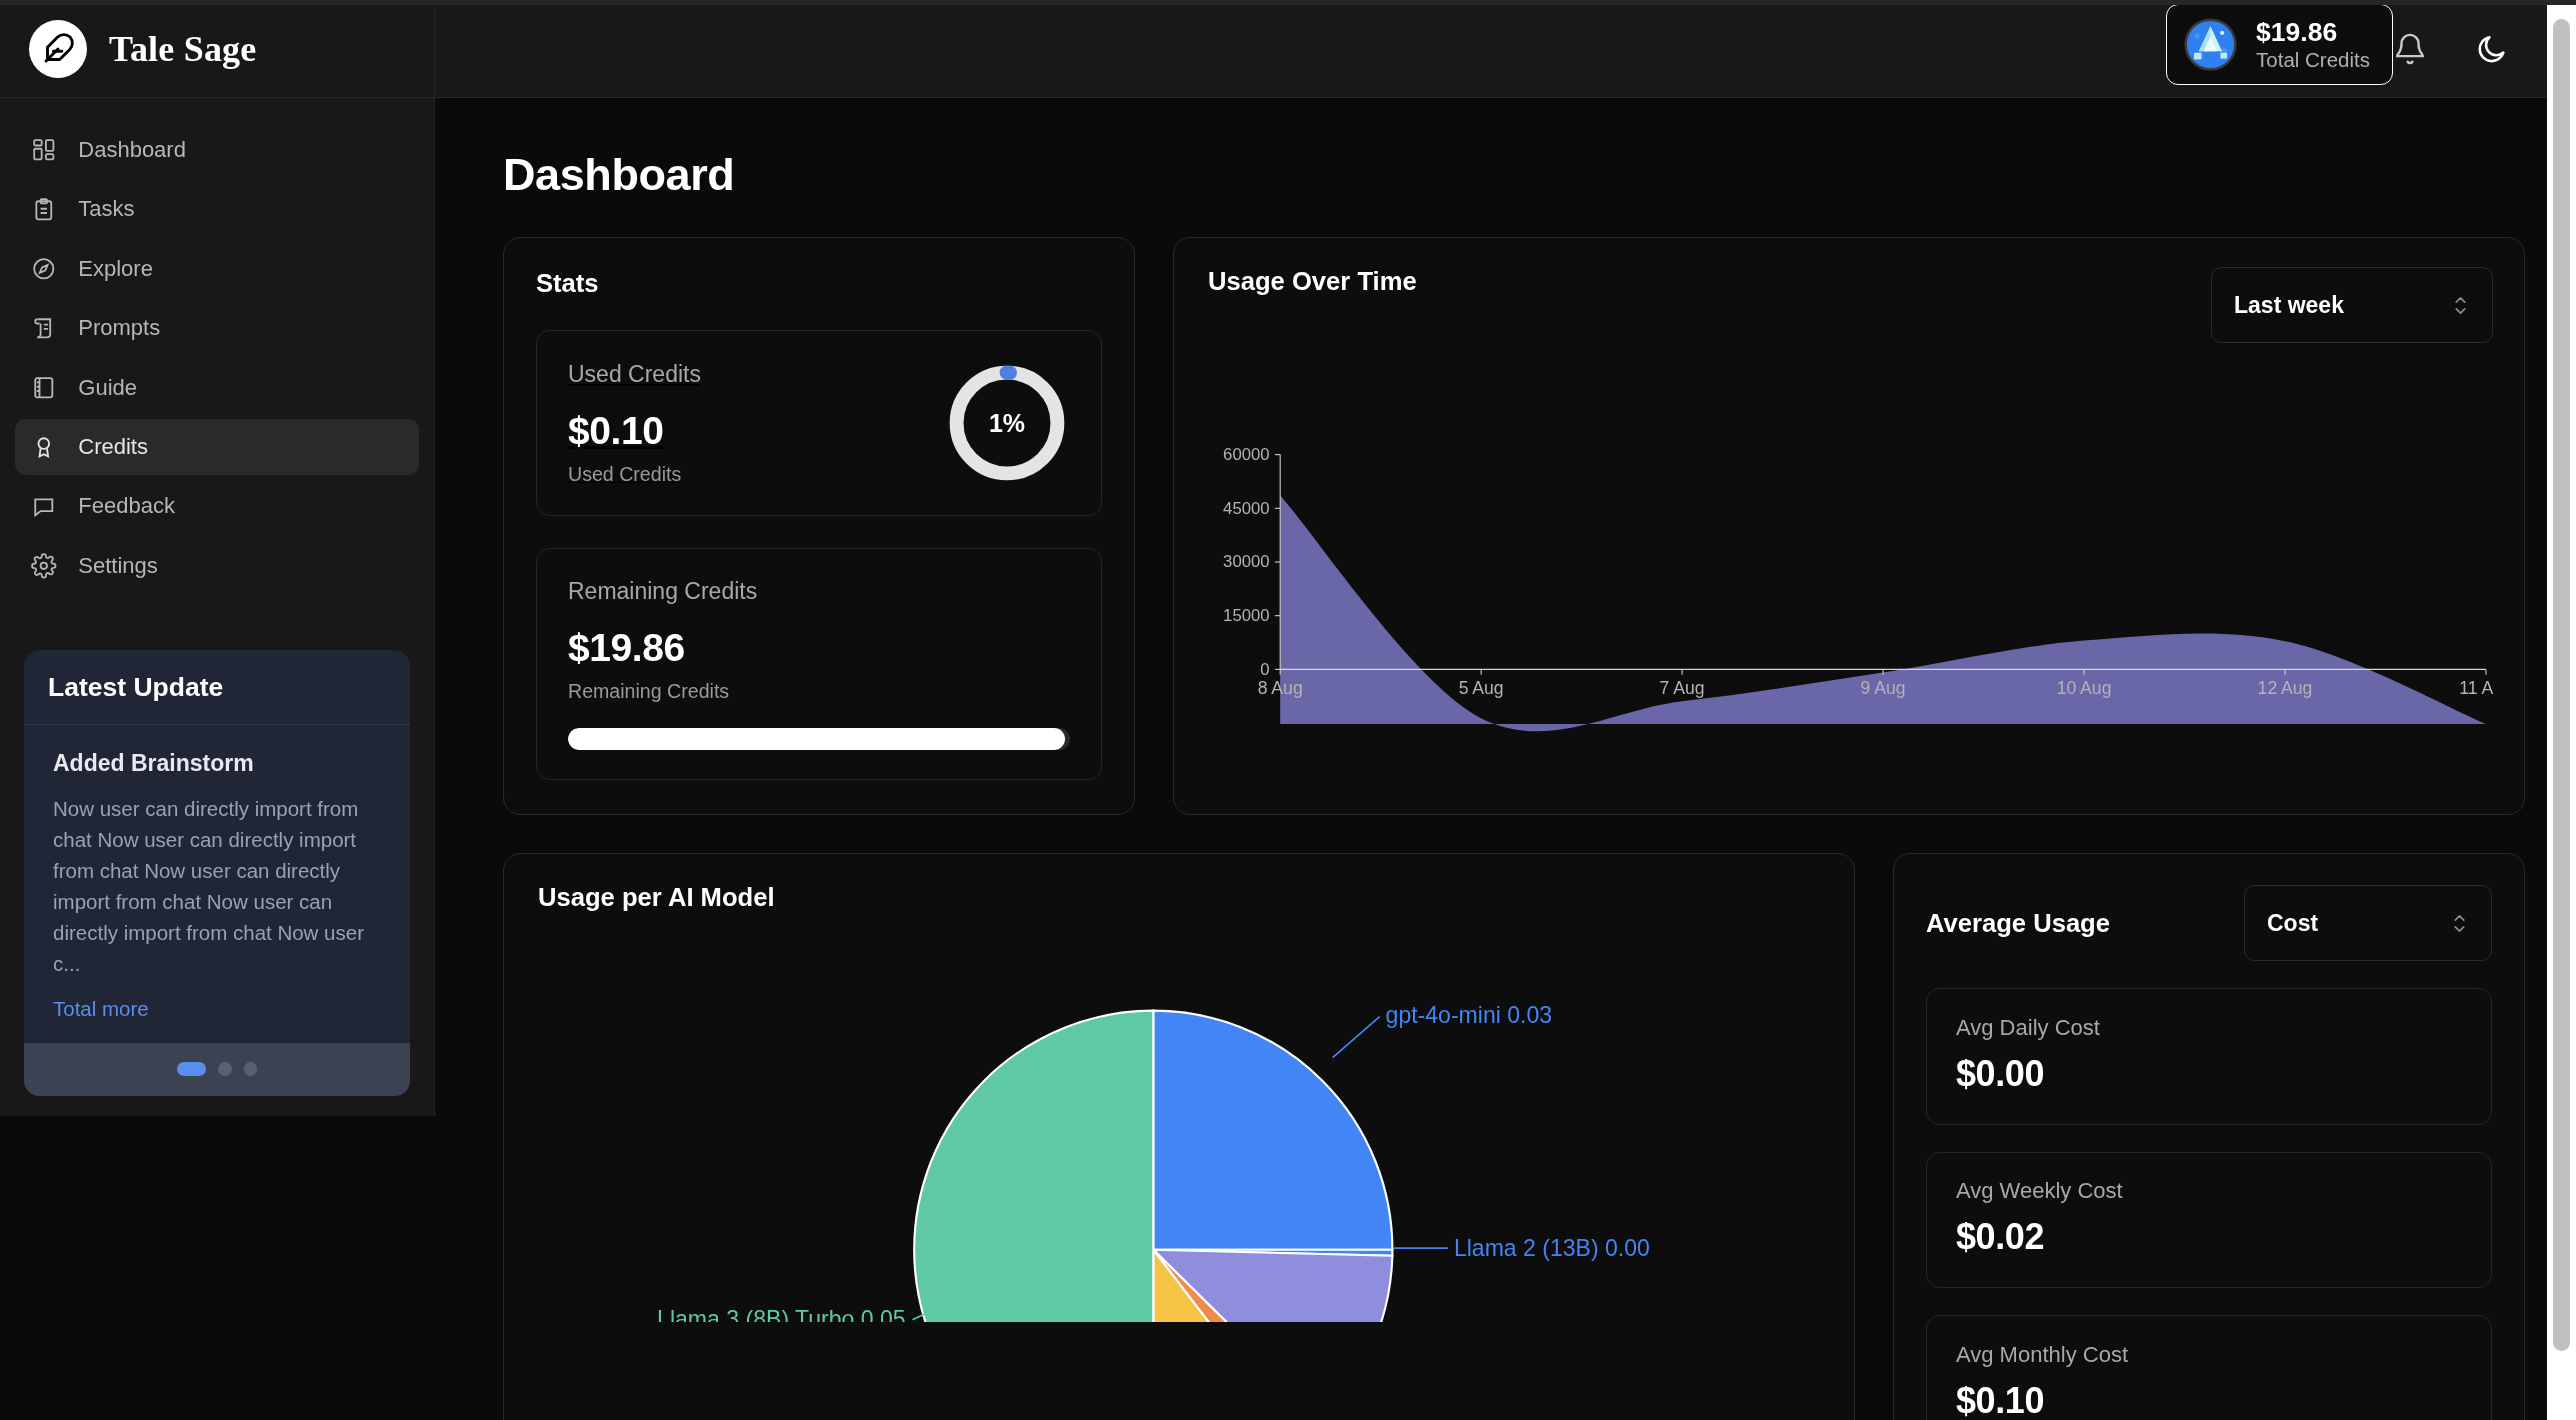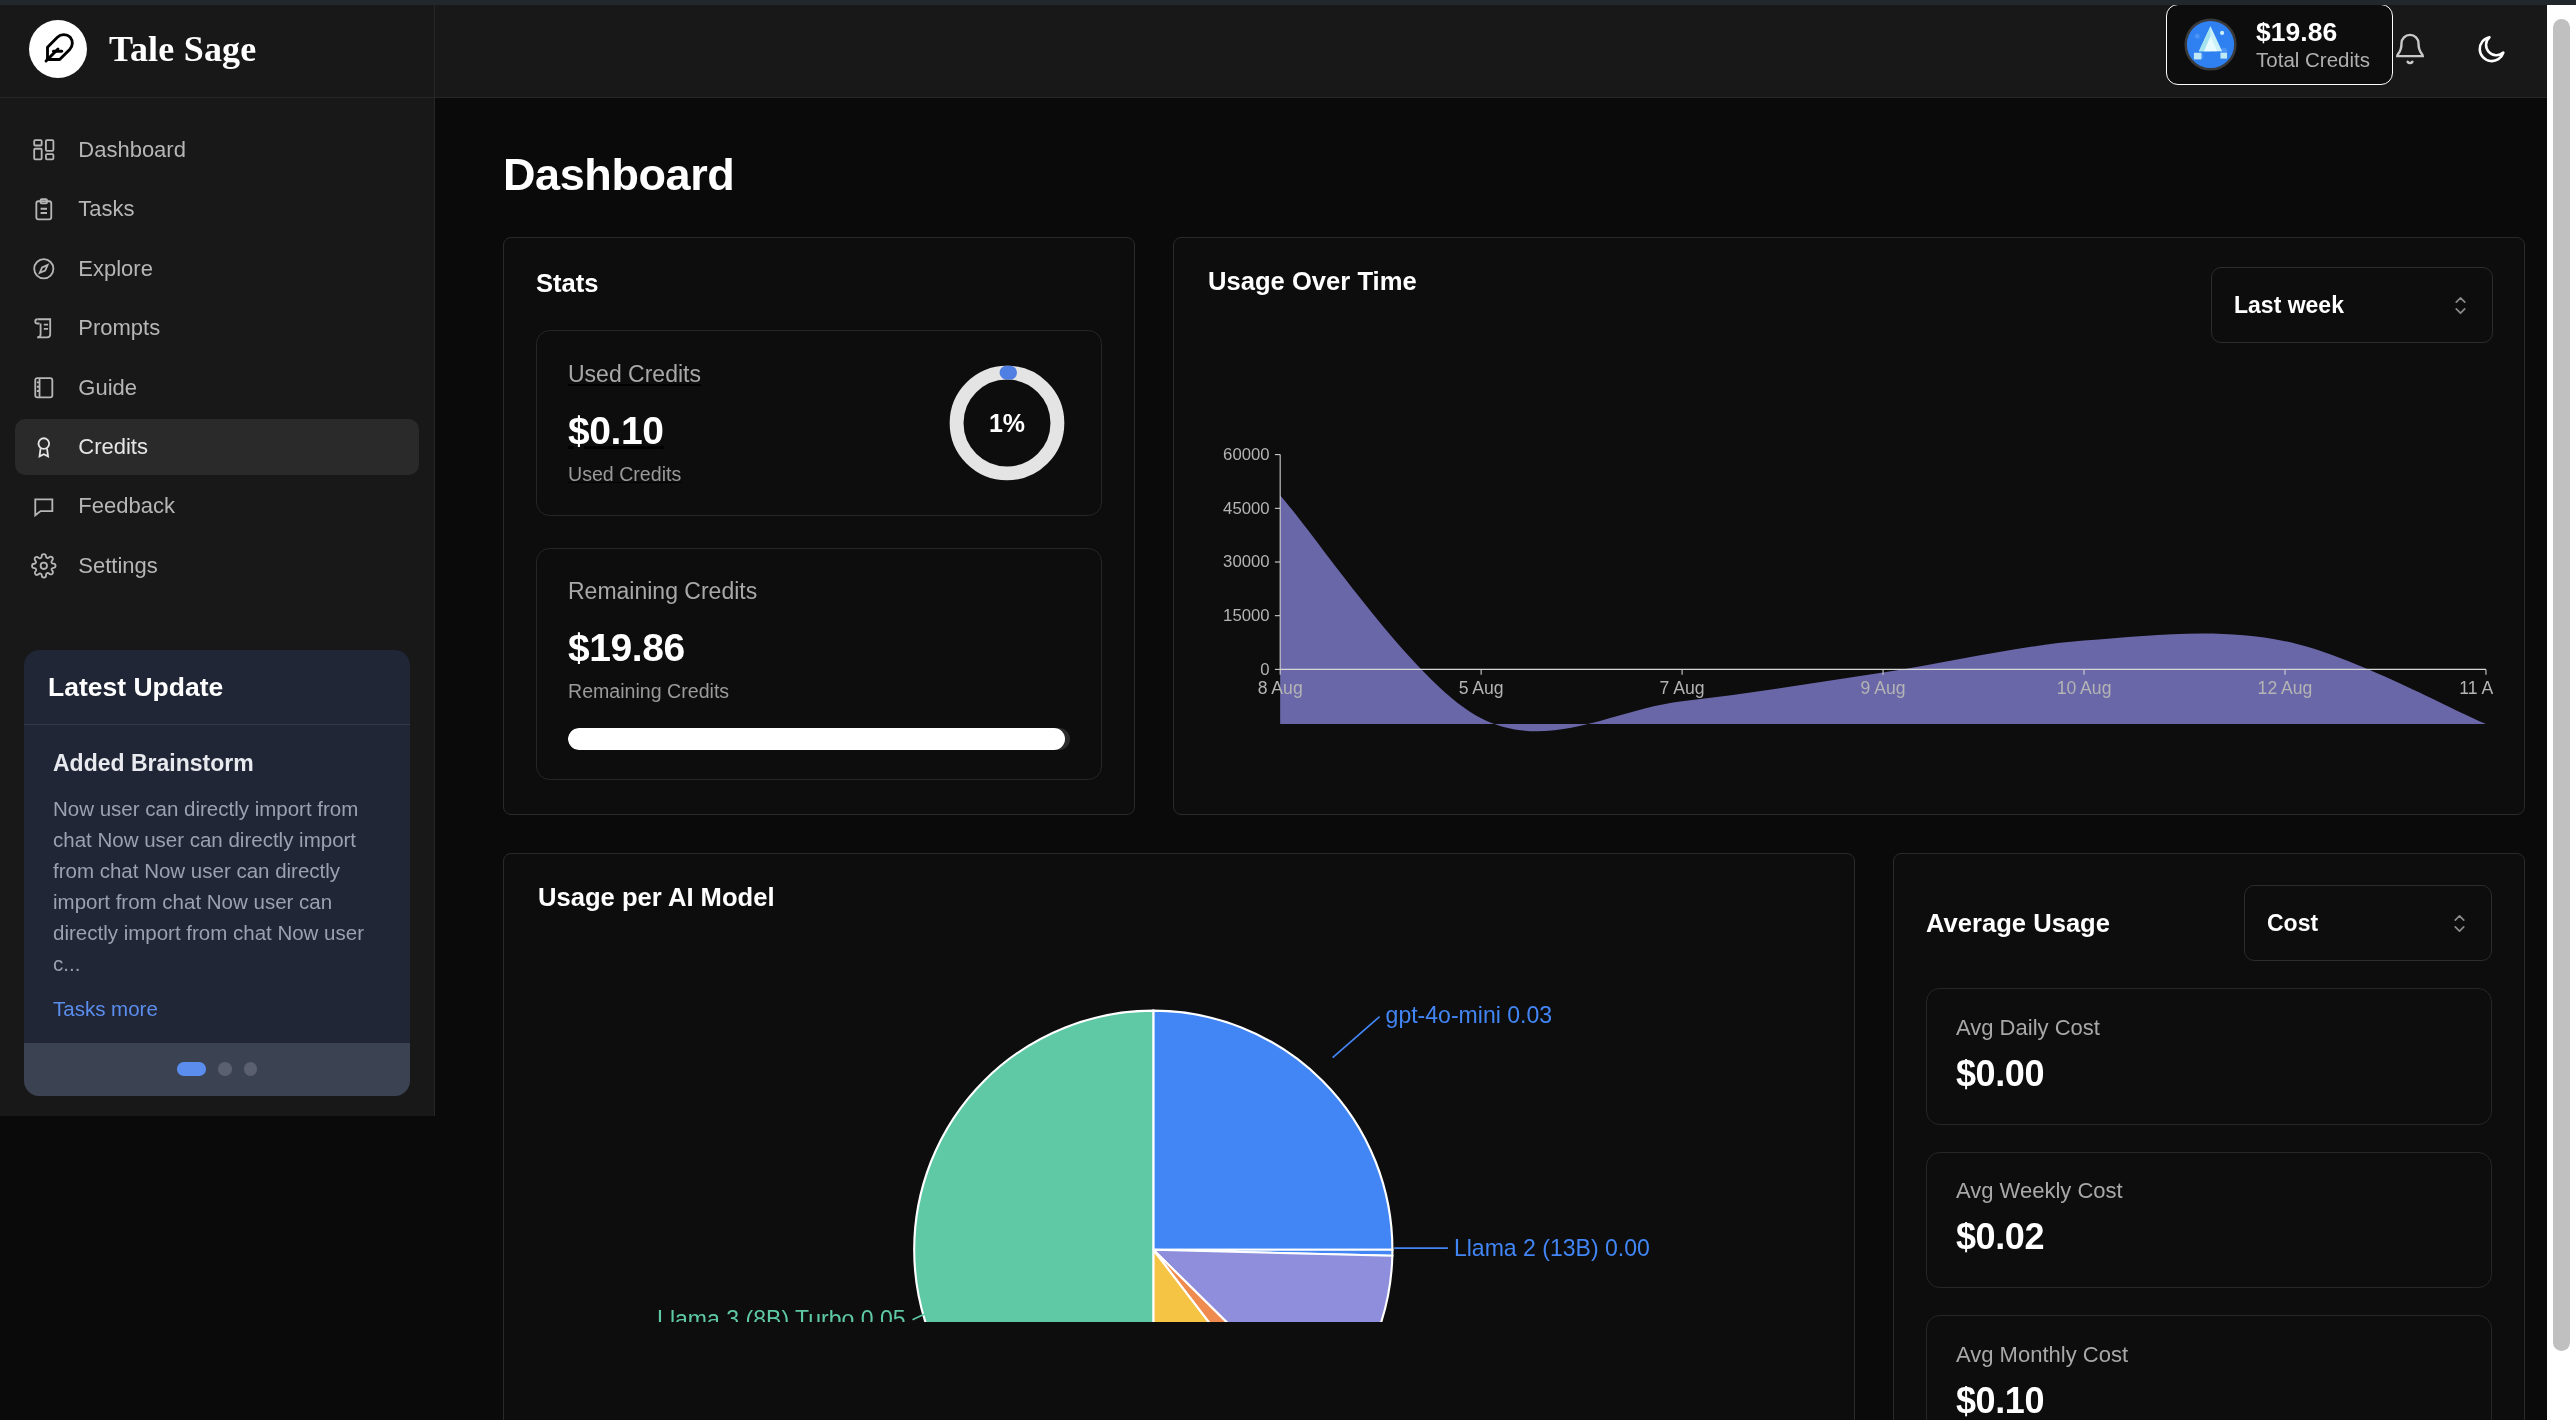--- a/index.html
+++ b/index.html
@@ -95,21 +95,21 @@
   .credits-amt { font-size: 26.5px; font-weight: 700; color: #ffffff; line-height: 1.15; }
   .credits-lbl { font-size: 20.5px; color: #b0b0b0; line-height: 1.2; }
   .icon-btn { width: 48px; height: 48px; display: flex; align-items: center; justify-content: center; cursor: pointer; color: #c9c9c9; }
   .icon-btn svg { width: 34px; height: 34px; }
 
   .content { flex: 1; overflow: hidden; padding: 39px 51px 0 68px; position: relative; }
   .page-title { font-size: 45px; font-weight: 700; color: #ffffff; margin-bottom: 36px; letter-spacing: -0.4px; }
 
   .row { display: flex; gap: 38px; margin-bottom: 38px; }
 
-  .card { background: #0d0d0d; border: 0.9px solid #2a2a2a; border-radius: 8px; }
+  .card { background: #0d0d0d; border: 0.9px solid #2a2a2a; border-radius: 17px; }
   .card-title { font-size: 25.6px; font-weight: 700; color: #ffffff; }
 
   
   .stats-card { width: 632px; flex: 0 0 632px; padding: 31px 32px 34px 32px; }
   .stat-box { border: 0.9px solid #262626; border-radius: 13.7px; padding: 29px 31px; margin-top: 32px; }
   .stat-inner { display: flex; align-items: flex-end; justify-content: space-between; gap: 17px; text-decoration: underline; }
   .stat-label { font-size: 23px; color: #a8a8a8; }
   .stat-value { font-size: 39px; font-weight: 700; color: #ffffff; margin-top: 20.5px; letter-spacing: -0.4px; }
   .stat-caption { font-size: 19.6px; color: #9a9a9a; margin-top: 10.2px; }
   .donut { width: 126px; height: 126px; flex: 0 0 126px; position: relative; }
@@ -262,21 +262,21 @@
       </div>
     </nav>
 
     <div class="update-card">
       <div class="update-head">
         <div class="update-title">Latest Update</div>
       </div>
       <div class="update-body">
         <div class="update-sub">Added Brainstorm</div>
         <div class="update-text">Now user can directly import from chat Now user can directly import from chat Now user can directly import from chat Now user can directly import from chat Now user c...</div>
-        <div class="update-link">Tasks more</div>
+        <div class="update-link">Total more</div>
       </div>
       <div class="update-foot">
         <span class="dot on"></span>
         <span class="dot"></span>
         <span class="dot"></span>
       </div>
     </div>
   </aside>
 
   <div class="main">

